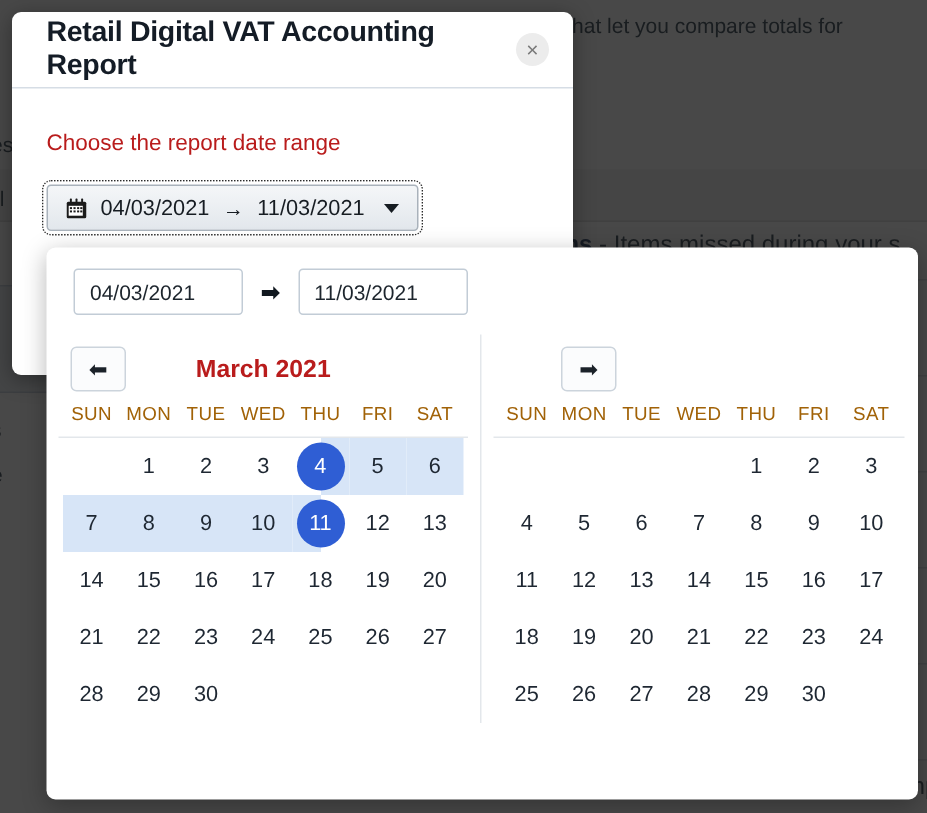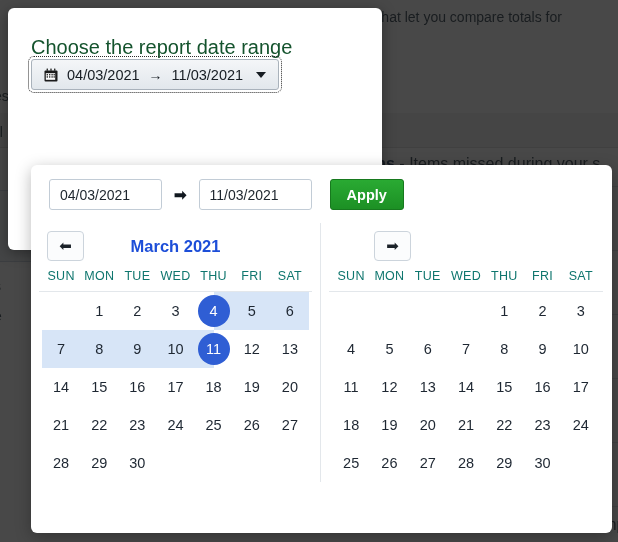--- a/index.html
+++ b/index.html
@@ -165,22 +165,23 @@
     align-items: center;
     justify-content: center;
     cursor: pointer;
     padding: 0;
     font-family: "Liberation Sans", sans-serif;
   }
   .modal-body {
     padding: 28px 23px 0 23px;
   }
   .modal-prompt {
-    font-size: 20px;
-    color: #14532d;
+    font-size: 15px;
+    color: #b91c1c;
+    margin-bottom: 19px;
   }
 
   
   .range-trigger {
     display: inline-flex;
     align-items: center;
     gap: 9px;
     height: 31px;
     padding: 0 12px;
     background: linear-gradient(to bottom, #f4f6f8 0%, #e2e7ec 100%);
@@ -291,33 +292,33 @@
     font-size: 15px;
     padding: 0;
     flex: 0 0 auto;
   }
   .nav-spacer { width: 37px; height: 30px; flex: 0 0 auto; }
   .dp-month-label {
     flex: 1;
     text-align: center;
     font-size: 16.5px;
     font-weight: 700;
-    color: #1d4ed8;
+    color: #b91c1c;
   }
 
   .dp-weekdays {
     display: grid;
     grid-template-columns: repeat(7, 1fr);
     padding: 0 3px 8px 3px;
     border-bottom: 1px solid #e3e7eb;
   }
   .dp-weekday {
     text-align: center;
     font-size: 12.5px;
-    color: #0f766e;
+    color: #a16207;
     letter-spacing: 0.3px;
   }
 
   .dp-grid {
     display: grid;
     grid-template-columns: repeat(7, 1fr);
     padding: 0 3px;
   }
   .dp-cell {
     height: 38px;
@@ -380,20 +381,24 @@
       <div class="bg-left-text bg-left-t1">es</div>
       <div class="bg-left-text bg-left-t2">ol</div>
       <div class="bg-left-text bg-left-t3">s</div>
       <div class="bg-left-text bg-left-t4">e</div>
     </div>
   </div>
 
   <div class="dim-overlay"></div>
 
   <div class="modal">
+    <div class="modal-header">
+      <div class="modal-title">Retail Digital VAT Accounting Report</div>
+      <button class="modal-close">×</button>
+    </div>
     <div class="modal-body">
       <div class="modal-prompt">Choose the report date range</div>
 
       <button class="range-trigger">
         <span class="cal-glyph">
           <svg width="14" height="14" viewBox="0 0 14 14" aria-hidden="true">
             <rect x="0.5" y="2.5" width="13" height="11" rx="1" fill="#1b1b1b"></rect>
             <rect x="1.8" y="5.2" width="9.4" height="6.6" fill="#ffffff"></rect>
             <rect x="2.6" y="0.4" width="1.3" height="2.4" rx="0.4" fill="#1b1b1b"></rect>
             <rect x="6.35" y="0.4" width="1.3" height="2.4" rx="0.4" fill="#1b1b1b"></rect>
@@ -415,21 +420,20 @@
       </button>
     </div>
   </div>
 
   <div class="dp-popup">
 
     <div class="dp-inputs">
       <input class="dp-input" type="text" value="04/03/2021" style="">
       <span class="dp-input-arrow">➡</span>
       <input class="dp-input" type="text" value="11/03/2021" style="">
-      <button class="dp-apply">Apply</button>
     </div>
 
     <div class="dp-cals">
 
       <div class="dp-cal left">
         <div class="dp-cal-head">
           <button class="nav-btn">⬅</button>
           <div class="dp-month-label">March 2021</div>
           <div class="nav-spacer"></div>
         </div>

